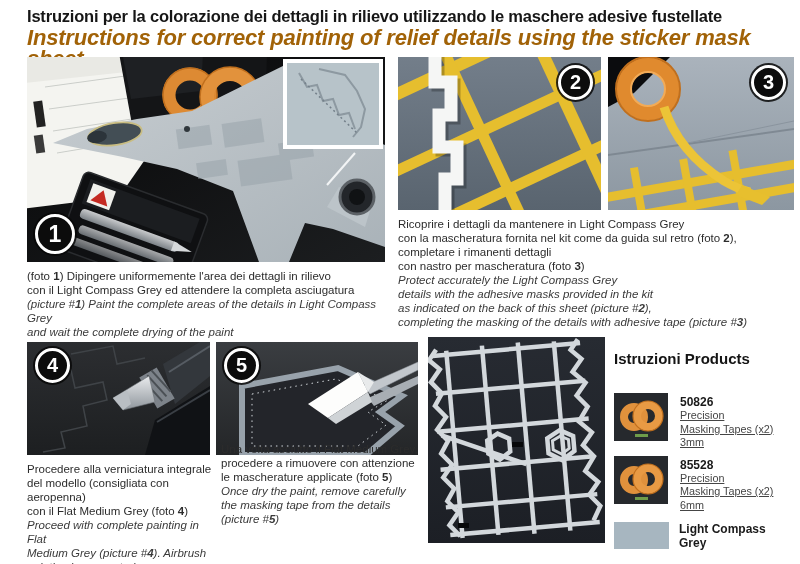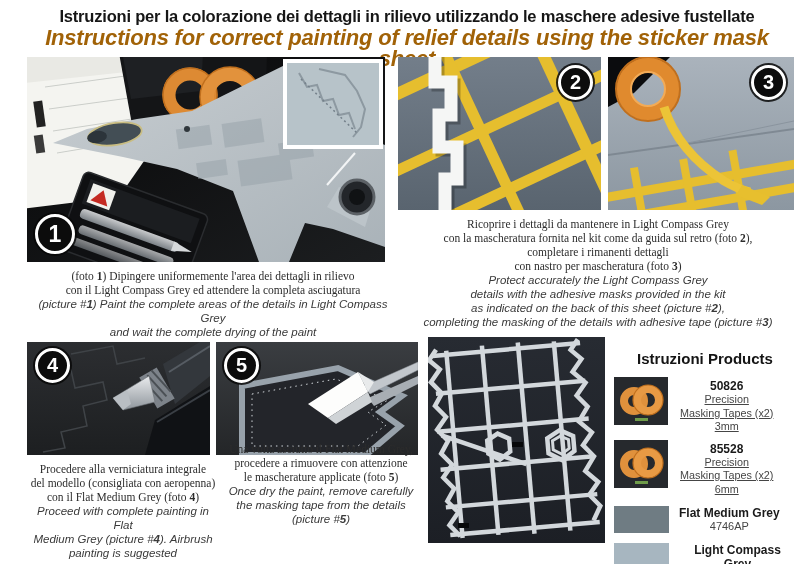--- a/index.html
+++ b/index.html
@@ -1,37 +1,37 @@
 <!DOCTYPE html>
 <html><head>
 <meta charset="utf-8">
 <style>
   html,body{margin:0;padding:0;background:#e9e9e9;}
   .sheet{
     position:relative;width:800px;height:564px;background:#ffffff;
     font-family:"Liberation Sans",sans-serif;overflow:hidden;margin:0 auto;
   }
-  .abs{position:absolute;text-align:center;}
+  .abs{position:absolute;}
   
   .hdr{left:27px;top:6px;width:760px;}
   .hdr-it{font-size:16.5px;font-weight:bold;color:#161616;letter-spacing:-0.2px;line-height:21px;}
   .hdr-en{font-size:22px;font-weight:bold;font-style:italic;color:#a16207;letter-spacing:-0.2px;line-height:21px;}
   
   .photo{overflow:hidden;background:#111;}
   .photo svg{display:block;}
   
   .badge{
     position:absolute;display:flex;align-items:center;justify-content:center;
     background:#0c0c0c;color:#fff;border:3px solid #fff;border-radius:50%;
     box-shadow:0 0 0 2px rgba(8,8,8,.85);font-weight:bold;
   }
   .badge-lg{width:34px;height:34px;font-size:23px;}
   .badge-sm{width:29px;height:29px;font-size:20px;}
   
-  .cap-it{font-size:11.5px;line-height:14px;color:#2c2c2c;white-space:pre-line;font-family:Liberation Serif, serif;}
+  .cap-it{font-size:11.5px;line-height:14px;color:#2c2c2c;white-space:pre-line;}
   .cap-en{font-size:11.5px;line-height:14px;color:#3a3a3a;font-style:italic;white-space:pre-line;}
   .cap-it b,.cap-en b{font-weight:bold;}
   
   .sp-title{font-size:15px;font-weight:bold;color:#141414;}
   .sp-row{display:flex;gap:12px;margin-top:6px;}
   .sp-img{width:54px;height:48px;flex:0 0 54px;}
   .sp-code{font-size:12px;font-weight:bold;color:#1a1a1a;line-height:14px;margin-top:2px;}
   .sp-line{font-size:10.8px;color:#454545;line-height:13.5px;text-decoration:underline;}
   .paint-row{display:flex;gap:10px;margin-top:10px;align-items:flex-start;}
   .swatch{width:55px;height:27px;flex:0 0 55px;}
@@ -296,21 +296,21 @@
         <polygon points="132,103 140,107 140,116 132,121 124,116 124,107" stroke-width="3"></polygon>
       </g>
       <rect x="84" y="105" width="11" height="5" fill="#07080a"></rect>
       <rect x="30" y="186" width="11" height="5" fill="#07080a"></rect>
     </svg>
   </div>
 
   <div class="abs" style="left:614px;top:350px;width:182px;">
     <div class="sp-title">Istruzioni Products</div>
 
-    <div class="sp-row" style="margin-top:10px;">
+    <div class="sp-row" style="margin-top:26px;">
       <svg class="sp-img" viewBox="0 0 54 48">
         <rect width="54" height="48" fill="#26292d"></rect>
         <circle cx="20" cy="24" r="10" fill="none" stroke="#e0913c" stroke-width="8"></circle>
         <circle cx="34" cy="23" r="11" fill="none" stroke="#e89a44" stroke-width="8"></circle>
         <circle cx="34" cy="23" r="15" fill="none" stroke="#c06f1d" stroke-width="1.2"></circle>
         <rect x="21" y="41" width="13" height="3" fill="#6f9c4a"></rect>
       </svg>
       <div>
         <div class="sp-code">50826</div>
         <div class="sp-line">Precision</div>
@@ -328,27 +328,20 @@
         <rect x="21" y="41" width="13" height="3" fill="#6f9c4a"></rect>
       </svg>
       <div>
         <div class="sp-code">85528</div>
         <div class="sp-line">Precision</div>
         <div class="sp-line">Masking Tapes (x2)</div>
         <div class="sp-line">6mm</div>
       </div>
     </div>
 
-    <div class="paint-row">
-      <div class="swatch" style="background-color: rgb(111, 124, 131);"></div>
-      <div>
-        <div class="paint-name">Flat Medium Grey</div>
-        <div class="paint-code">4746AP</div>
-      </div>
-    </div>
 
     <div class="paint-row">
       <div class="swatch" style="background-color: rgb(167, 182, 192);"></div>
       <div>
         <div class="paint-name">Light Compass Grey</div>
 
       </div>
     </div>
   </div>
 

